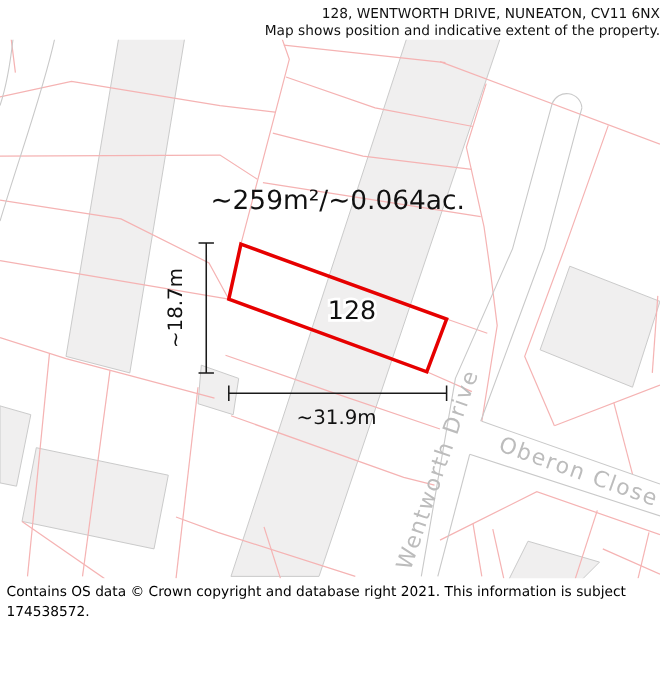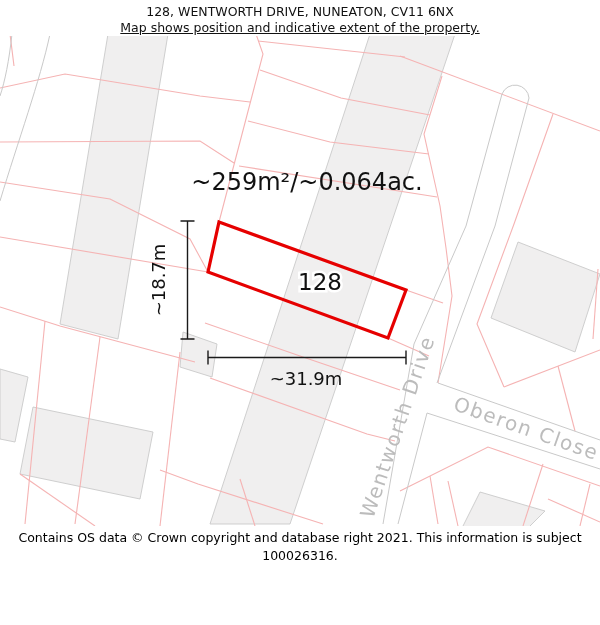--- a/index.html
+++ b/index.html
@@ -11,39 +11,39 @@
     --street-label:#bcbcbc;
     --dimension:#1a1a1a;
     --text:#111111;
   }
   html,body{margin:0;padding:0;background:#ffffff;}
   body{
     width:600px;height:625px;overflow:hidden;
     font-family:"DejaVu Sans","Liberation Sans",sans-serif;
     color:var(--text);
   }
-  .header{width:600px;padding-top:4px;text-align:center;}
+  .header{width:600px;padding-top:4px;text-align:right;}
   .header .t1{font-size:12.5px;line-height:16px;white-space:nowrap;}
-  .header .t2{font-size:12.5px;line-height:16px;white-space:nowrap;text-decoration:underline;}
+  .header .t2{font-size:12.5px;line-height:16px;white-space:nowrap;}
   .map-wrap{position:relative;width:600px;height:490px;overflow:hidden;background:#fff;}
   svg{display:block;}
   .bld{fill:var(--building-fill);stroke:var(--building-stroke);stroke-width:0.9;}
   .pk{fill:none;stroke:var(--parcel-line);stroke-width:1.1;}
   .rd{fill:none;stroke:var(--road-stroke);stroke-width:1;}
   .dim{fill:none;stroke:var(--dimension);stroke-width:1.4;}
   .maptext{font-family:"DejaVu Sans","Liberation Sans",sans-serif;fill:var(--text);}
   .area-label{font-size:24px;}
   .plot-number{font-size:23px;stroke:#ffffff;stroke-width:5px;paint-order:stroke;}
   .dim-label{font-size:18px;}
   .street-label{font-size:20px;fill:var(--street-label);letter-spacing:1.5px;stroke:none;}
   .footer{
     width:588px;padding:3px 6px 0 6px;font-size:12.5px;line-height:18px;
     color:#000;
   }
-  .footer div{white-space:nowrap;text-align:center;}
+  .footer div{white-space:nowrap;}
 </style>
 </head>
 <body>
 
 <div class="header">
   <div class="t1">128, WENTWORTH DRIVE, NUNEATON, CV11 6NX</div>
   <div class="t2">Map shows position and indicative extent of the property.</div>
 </div>
 
 <div class="map-wrap">
@@ -114,14 +114,14 @@
 
   <text class="maptext area-label" x="307" y="154" text-anchor="middle">~259m²/~0.064ac.</text>
   <text class="maptext plot-number" x="320" y="254" text-anchor="middle">128</text>
   <text class="maptext dim-label" transform="translate(165,244) rotate(-90)" text-anchor="middle">~18.7m</text>
   <text class="maptext dim-label" x="306" y="349" text-anchor="middle">~31.9m</text>
 </svg>
 </div>
 
 <div class="footer">
   <div>Contains OS data © Crown copyright and database right 2021. This information is subject</div>
-  <div>100026316.</div>
+  <div>174538572.</div>
 </div>
 
 </body></html>

